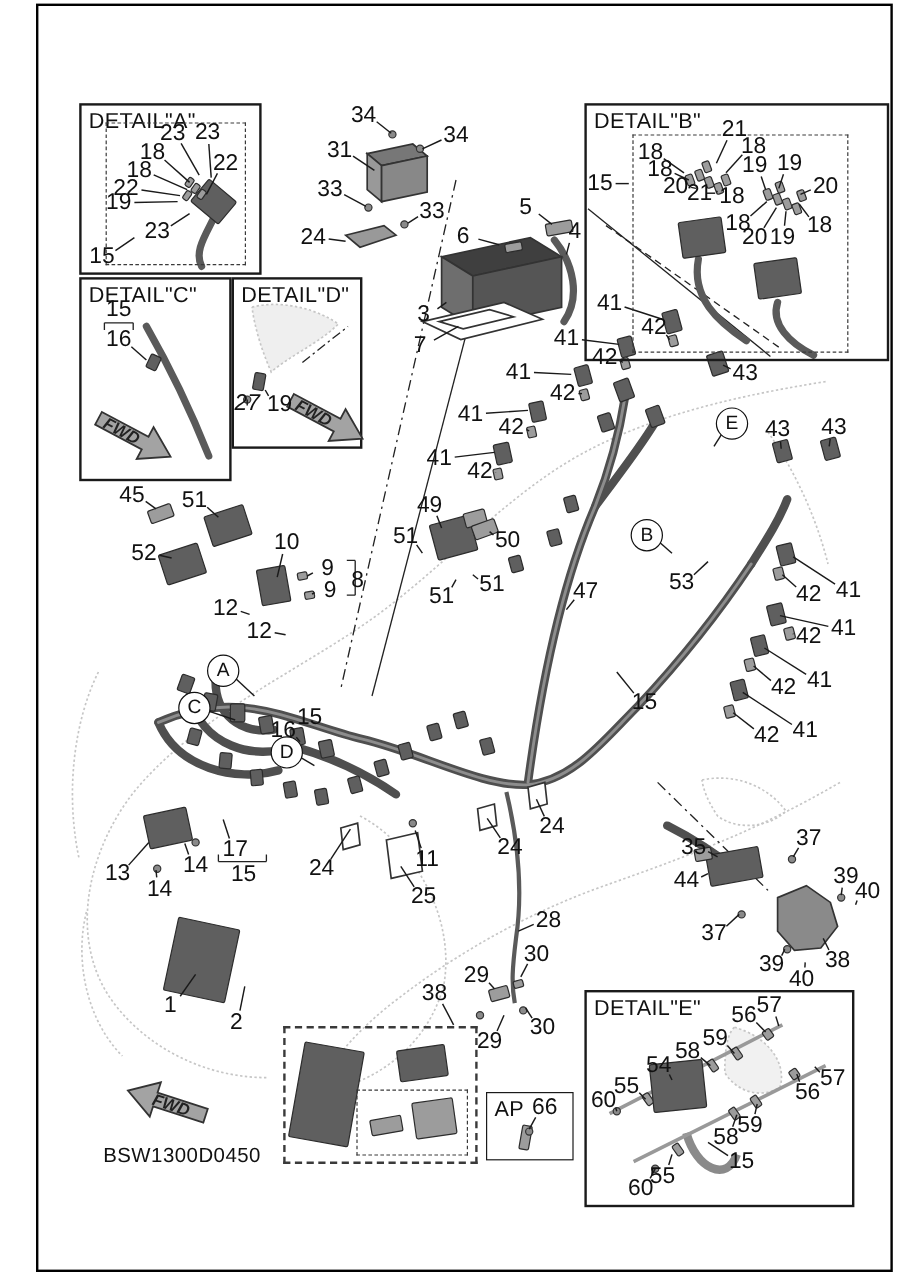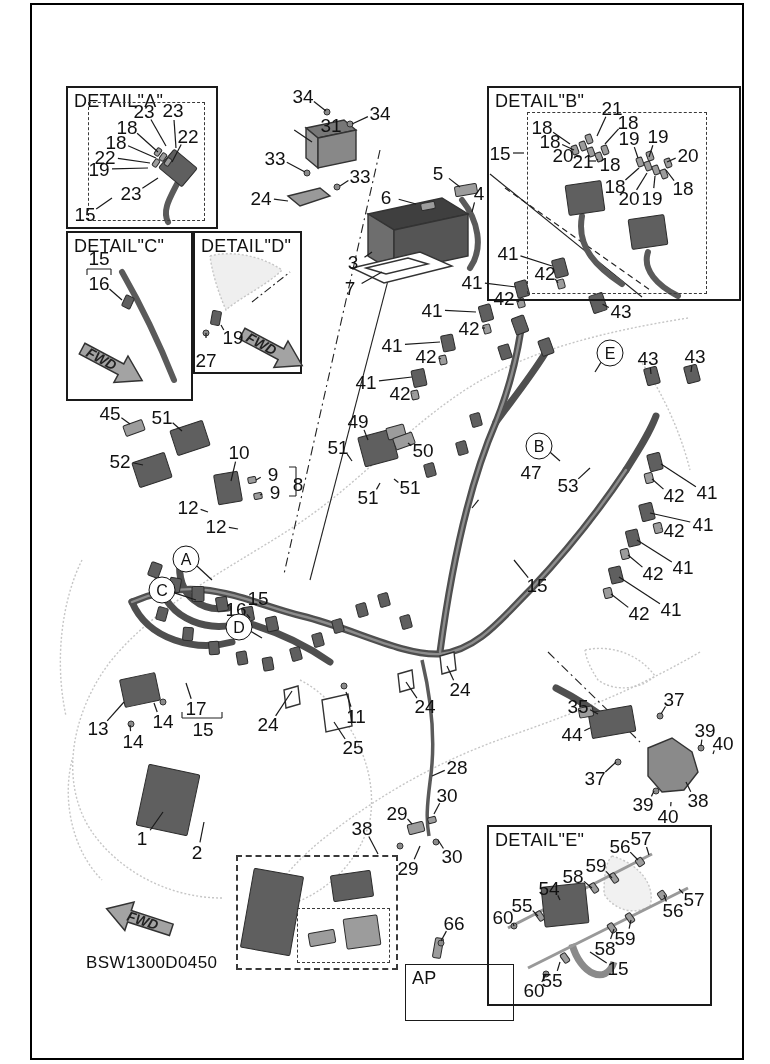--- a/index.html
+++ b/index.html
@@ -381,32 +381,32 @@
       </div>
 
       <div class="box dashed" style="left: 236px; top: 855px; width: 158px; height: 111px;">
         <span class="box-title"></span>
       </div>
 
       <div class="box dashed2" style="left: 297px; top: 908px; width: 91px; height: 53px;">
         <span class="box-title"></span>
       </div>
 
-      <div class="box thin" style="left: 405px; top: 964px; width: 71px; height: 55px; padding-left: 36px;">
+      <div class="box thin" style="left: 405px; top: 910px; width: 71px; height: 55px;">
         <span class="box-title">AP</span>
       </div>
     </div>
 
   <div>
 
       <div class="co" style="left: 303px; top: 96px;">34</div>
 
       <div class="co" style="left: 380px; top: 113px;">34</div>
 
-      <div class="co" style="left: 283px; top: 125px; margin-left: 48px;">31</div>
+      <div class="co" style="left: 283px; top: 125px;">31</div>
 
       <div class="co" style="left: 275px; top: 158px;">33</div>
 
       <div class="co" style="left: 360px; top: 176px;">33</div>
 
       <div class="co" style="left: 261px; top: 198px;">24</div>
 
       <div class="co" style="left: 438px; top: 173px;">5</div>
 
       <div class="co" style="left: 386px; top: 197px;">6</div>
@@ -438,21 +438,21 @@
       <div class="co" style="left: 358px; top: 421px;">49</div>
 
       <div class="co" style="left: 338px; top: 447px;">51</div>
 
       <div class="co" style="left: 423px; top: 450px;">50</div>
 
       <div class="co" style="left: 368px; top: 497px;">51</div>
 
       <div class="co" style="left: 410px; top: 487px;">51</div>
 
-      <div class="co" style="left: 488px; top: 472px; margin-left: 43px;">47</div>
+      <div class="co" style="left: 488px; top: 493px;">47</div>
 
       <div class="co" style="left: 568px; top: 485px;">53</div>
 
       <div class="co" style="left: 537px; top: 585px;">15</div>
 
       <div class="co" style="left: 236px; top: 609px;">16</div>
 
       <div class="co" style="left: 258px; top: 598px;">15</div>
 
       <div class="co" style="left: 98px; top: 728px;">13</div>
@@ -598,21 +598,21 @@
       <div class="co" style="left: 652px; top: 198px;">19</div>
 
       <div class="co" style="left: 683px; top: 188px;">18</div>
 
       <div class="co" style="left: 99px; top: 258px;">15</div>
 
       <div class="co" style="left: 99px; top: 283px;">16</div>
 
       <div class="co" style="left: 233px; top: 337px;">19</div>
 
-      <div class="co" style="left: 206px; top: 360px;">27</div>
+      <div class="co" style="left: 206px; top: 336px; font-style: italic;">27</div>
 
       <div class="co" style="left: 620px; top: 846px;">56</div>
 
       <div class="co" style="left: 641px; top: 838px;">57</div>
 
       <div class="co" style="left: 596px; top: 865px;">59</div>
 
       <div class="co" style="left: 573px; top: 876px;">58</div>
 
       <div class="co" style="left: 549px; top: 888px;">54</div>

